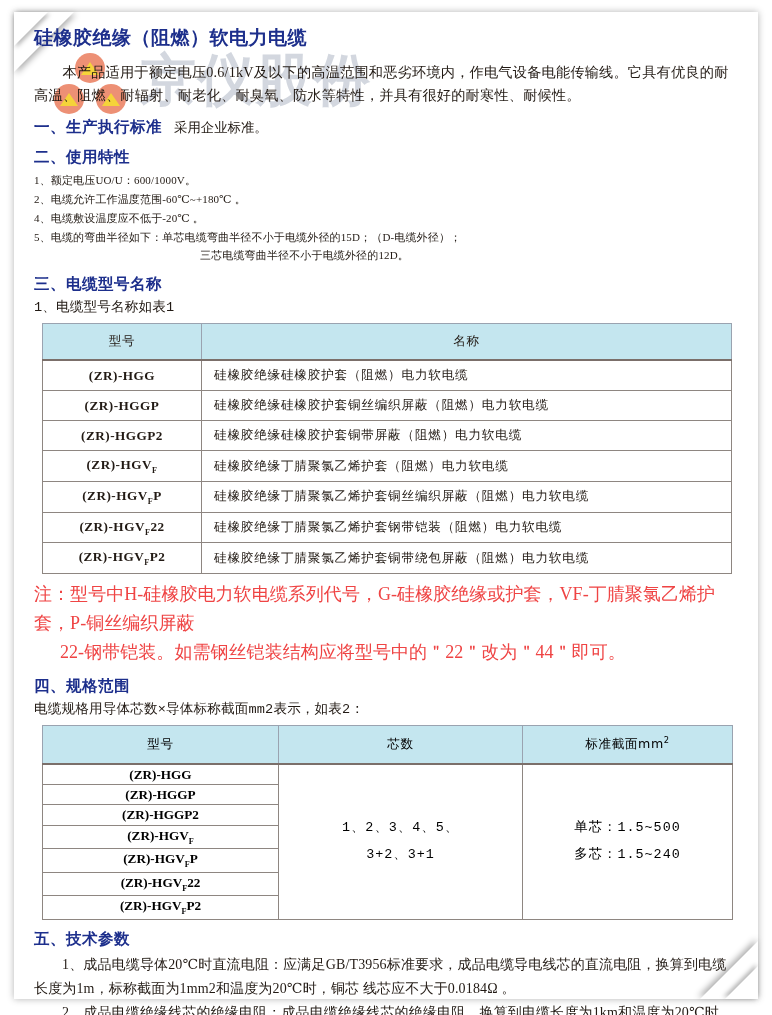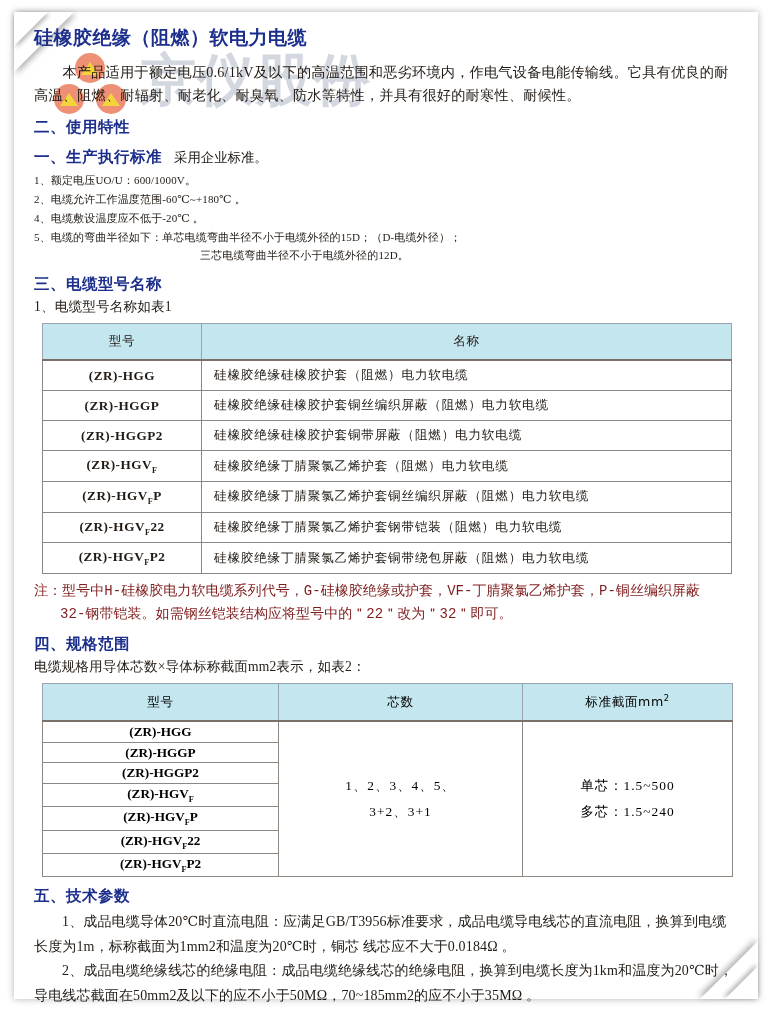--- a/index.html
+++ b/index.html
@@ -157,33 +157,33 @@
   .li.indent-cont { padding-left: 166px; }
   .para {
     font-size: 14px;
     color: #221a14;
     line-height: 1.74;
     letter-spacing: 0.15px;
     margin: 0;
     text-indent: 2em;
   }
   .note {
-    font-size: 14px;
-    color: #7f1d1d;
+    font-size: 18px;
+    color: #ef4444;
     line-height: 1.62;
     margin: 6px 0 0 0;
     letter-spacing: 0.05px;
-    font-family: Liberation Mono, monospace;
   }
   .note .n2 { display: block; padding-left: 26px; }
   .caption {
     font-size: 13.6px;
     color: #221a14;
     margin: 3px 0 7px 0;
     letter-spacing: 0.15px;
+    font-family: Liberation Mono, monospace;
   }
 
   
   table.spec {
     border-collapse: collapse;
     width: 690px;
     margin: 7px 0 4px 8px;
     font-size: 13px;
     color: #221a14;
   }
@@ -244,21 +244,21 @@
   }
   table.spec2 td.model2 {
     font-family: "Liberation Serif", serif;
     font-weight: bold;
     font-size: 13.2px;
     padding: 1px 0;
     line-height: 1.32;
     white-space: nowrap;
   }
   table.spec2 td.merged {
-    font-family: Liberation Serif, serif;
+    font-family: Liberation Mono, monospace;
     font-size: 13.4px;
     line-height: 2.0;
     letter-spacing: 1px;
     vertical-align: middle;
     margin-left: 27px;
   }
   table.spec2 sub { font-size: 0.62em; }
   sup.sup { font-size: 0.66em; vertical-align: super; }
 </style>
 </head>
@@ -283,25 +283,25 @@
     </div>
     <div class="wm-text">京仪股份</div>
   </div>
 
   <div id="content">
 
     <h1 class="doc-title">硅橡胶绝缘（阻燃）软电力电缆</h1>
 
     <p class="intro">本产品适用于额定电压0.6/1kV及以下的高温范围和恶劣环境内，作电气设备电能传输线。它具有优良的耐高温、阻燃、耐辐射、耐老化、耐臭氧、防水等特性，并具有很好的耐寒性、耐候性。</p>
 
-    <div class="sec-head">二、使用特性</div>
-
     <div class="sec-head">
       <span>一、生产执行标准</span><span class="inline-note">采用企业标准。</span>
     </div>
+
+    <div class="sec-head">二、使用特性</div>
     <p class="li">1、额定电压UO/U：600/1000V。</p>
     <p class="li">2、电缆允许工作温度范围-60℃~+180℃ 。</p>
     <p class="li">4、电缆敷设温度应不低于-20℃ 。</p>
     <p class="li">5、电缆的弯曲半径如下：单芯电缆弯曲半径不小于电缆外径的15D；（D-电缆外径）；</p>
     <p class="li indent-cont">三芯电缆弯曲半径不小于电缆外径的12D。</p>
 
     <div class="sec-head">三、电缆型号名称</div>
     <p class="caption">1、电缆型号名称如表1</p>
 
     <table class="spec">
@@ -338,21 +338,21 @@
           </tr>
           <tr>
             <td class="model"><span>(ZR)-HGV</span><sub>F</sub><span>P2</span></td>
             <td class="name">硅橡胶绝缘丁腈聚氯乙烯护套铜带绕包屏蔽（阻燃）电力软电缆</td>
           </tr>
         </tbody>
     </table>
 
     <p class="note">
       <span>注：型号中H-硅橡胶电力软电缆系列代号，G-硅橡胶绝缘或护套，VF-丁腈聚氯乙烯护套，P-铜丝编织屏蔽</span>
-      <span class="n2">32-钢带铠装。如需钢丝铠装结构应将型号中的＂22＂改为＂32＂即可。</span>
+      <span class="n2">22-钢带铠装。如需钢丝铠装结构应将型号中的＂22＂改为＂44＂即可。</span>
     </p>
 
     <div class="sec-head">四、规格范围</div>
     <p class="caption">电缆规格用导体芯数×导体标称截面mm2表示，如表2：</p>
 
     <table class="spec2">
       <colgroup>
         <col style="width:236px">
         <col style="width:244px">
         <col style="width:210px">

